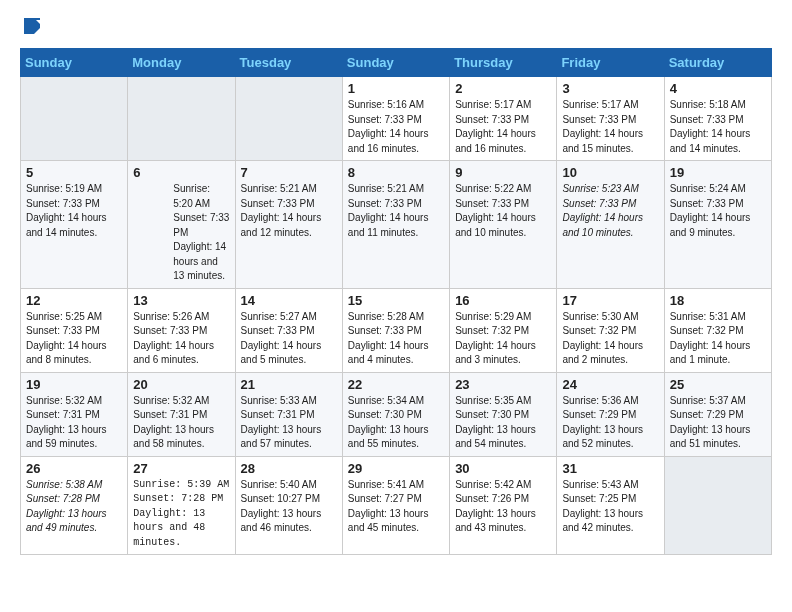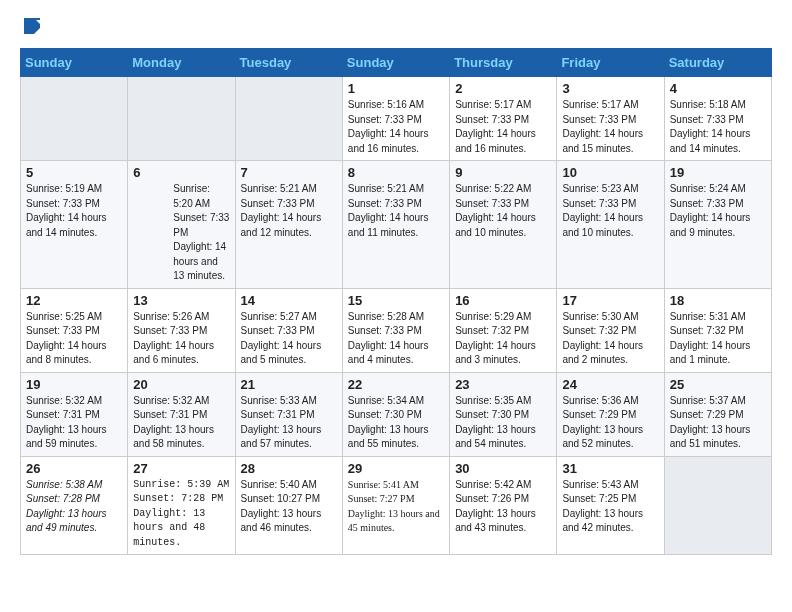--- a/index.html
+++ b/index.html
@@ -177,21 +177,21 @@
 Daylight: 14 hours and 11 minutes.</div>
           </td>
           <td>
             <div class="day-number">9</div>
             <div class="day-info" style="white-space: pre-line;">Sunrise: 5:22 AM
 Sunset: 7:33 PM
 Daylight: 14 hours and 10 minutes.</div>
           </td>
           <td>
             <div class="day-number">10</div>
-            <div class="day-info" style="white-space: pre-line;">Sunrise: 5:23 AM
+            <div class="day-info" style="white-space: pre-line; font-style: italic;">Sunrise: 5:23 AM
 Sunset: 7:33 PM
 Daylight: 14 hours and 10 minutes.</div>
           </td>
           <td>
             <div class="day-number">19</div>
             <div class="day-info" style="white-space: pre-line;">Sunrise: 5:24 AM
 Sunset: 7:33 PM
 Daylight: 14 hours and 9 minutes.</div>
           </td>
         </tr>
@@ -297,21 +297,21 @@
 Daylight: 13 hours and 48 minutes.</div>
           </td>
           <td>
             <div class="day-number">28</div>
             <div class="day-info" style="white-space: pre-line;">Sunrise: 5:40 AM
 Sunset: 10:27 PM
 Daylight: 13 hours and 46 minutes.</div>
           </td>
           <td>
             <div class="day-number">29</div>
-            <div class="day-info" style="white-space: pre-line; font-family: Liberation Serif, serif;">Sunrise: 5:41 AM
+            <div class="day-info" style="white-space: pre-line;">Sunrise: 5:41 AM
 Sunset: 7:27 PM
 Daylight: 13 hours and 45 minutes.</div>
           </td>
           <td>
             <div class="day-number">30</div>
             <div class="day-info" style="white-space: pre-line;">Sunrise: 5:42 AM
 Sunset: 7:26 PM
 Daylight: 13 hours and 43 minutes.</div>
           </td>
           <td>

